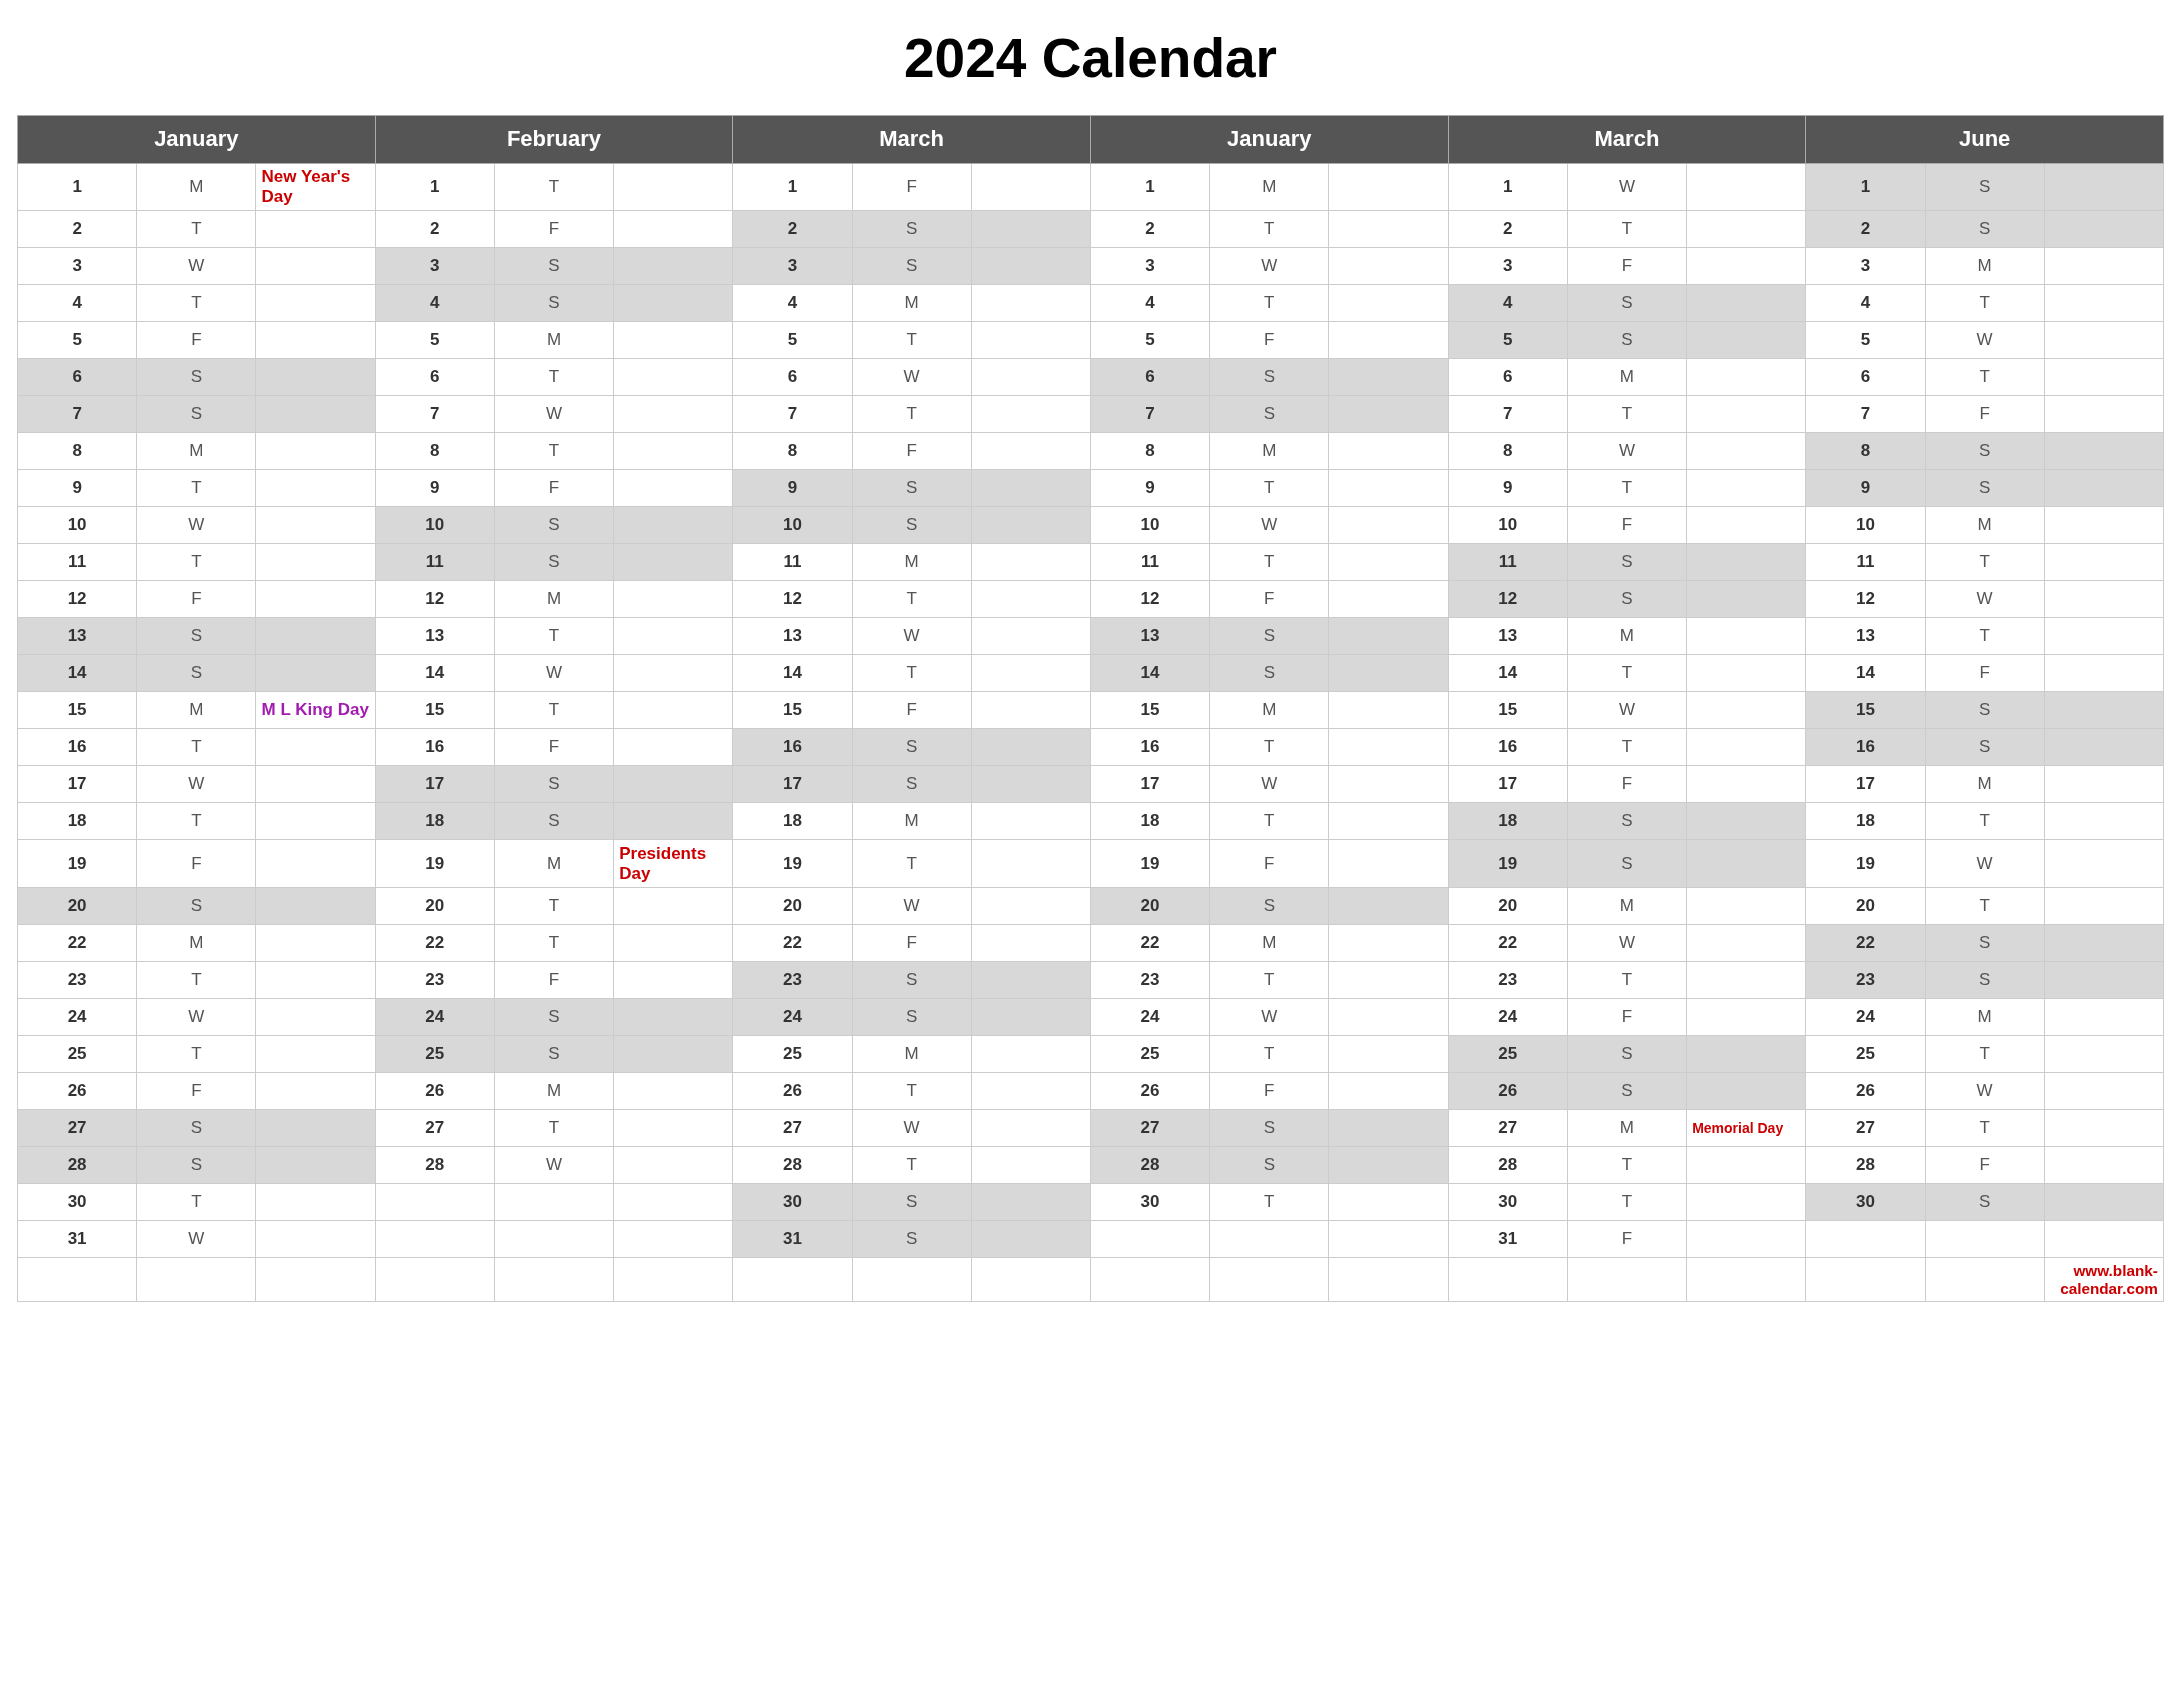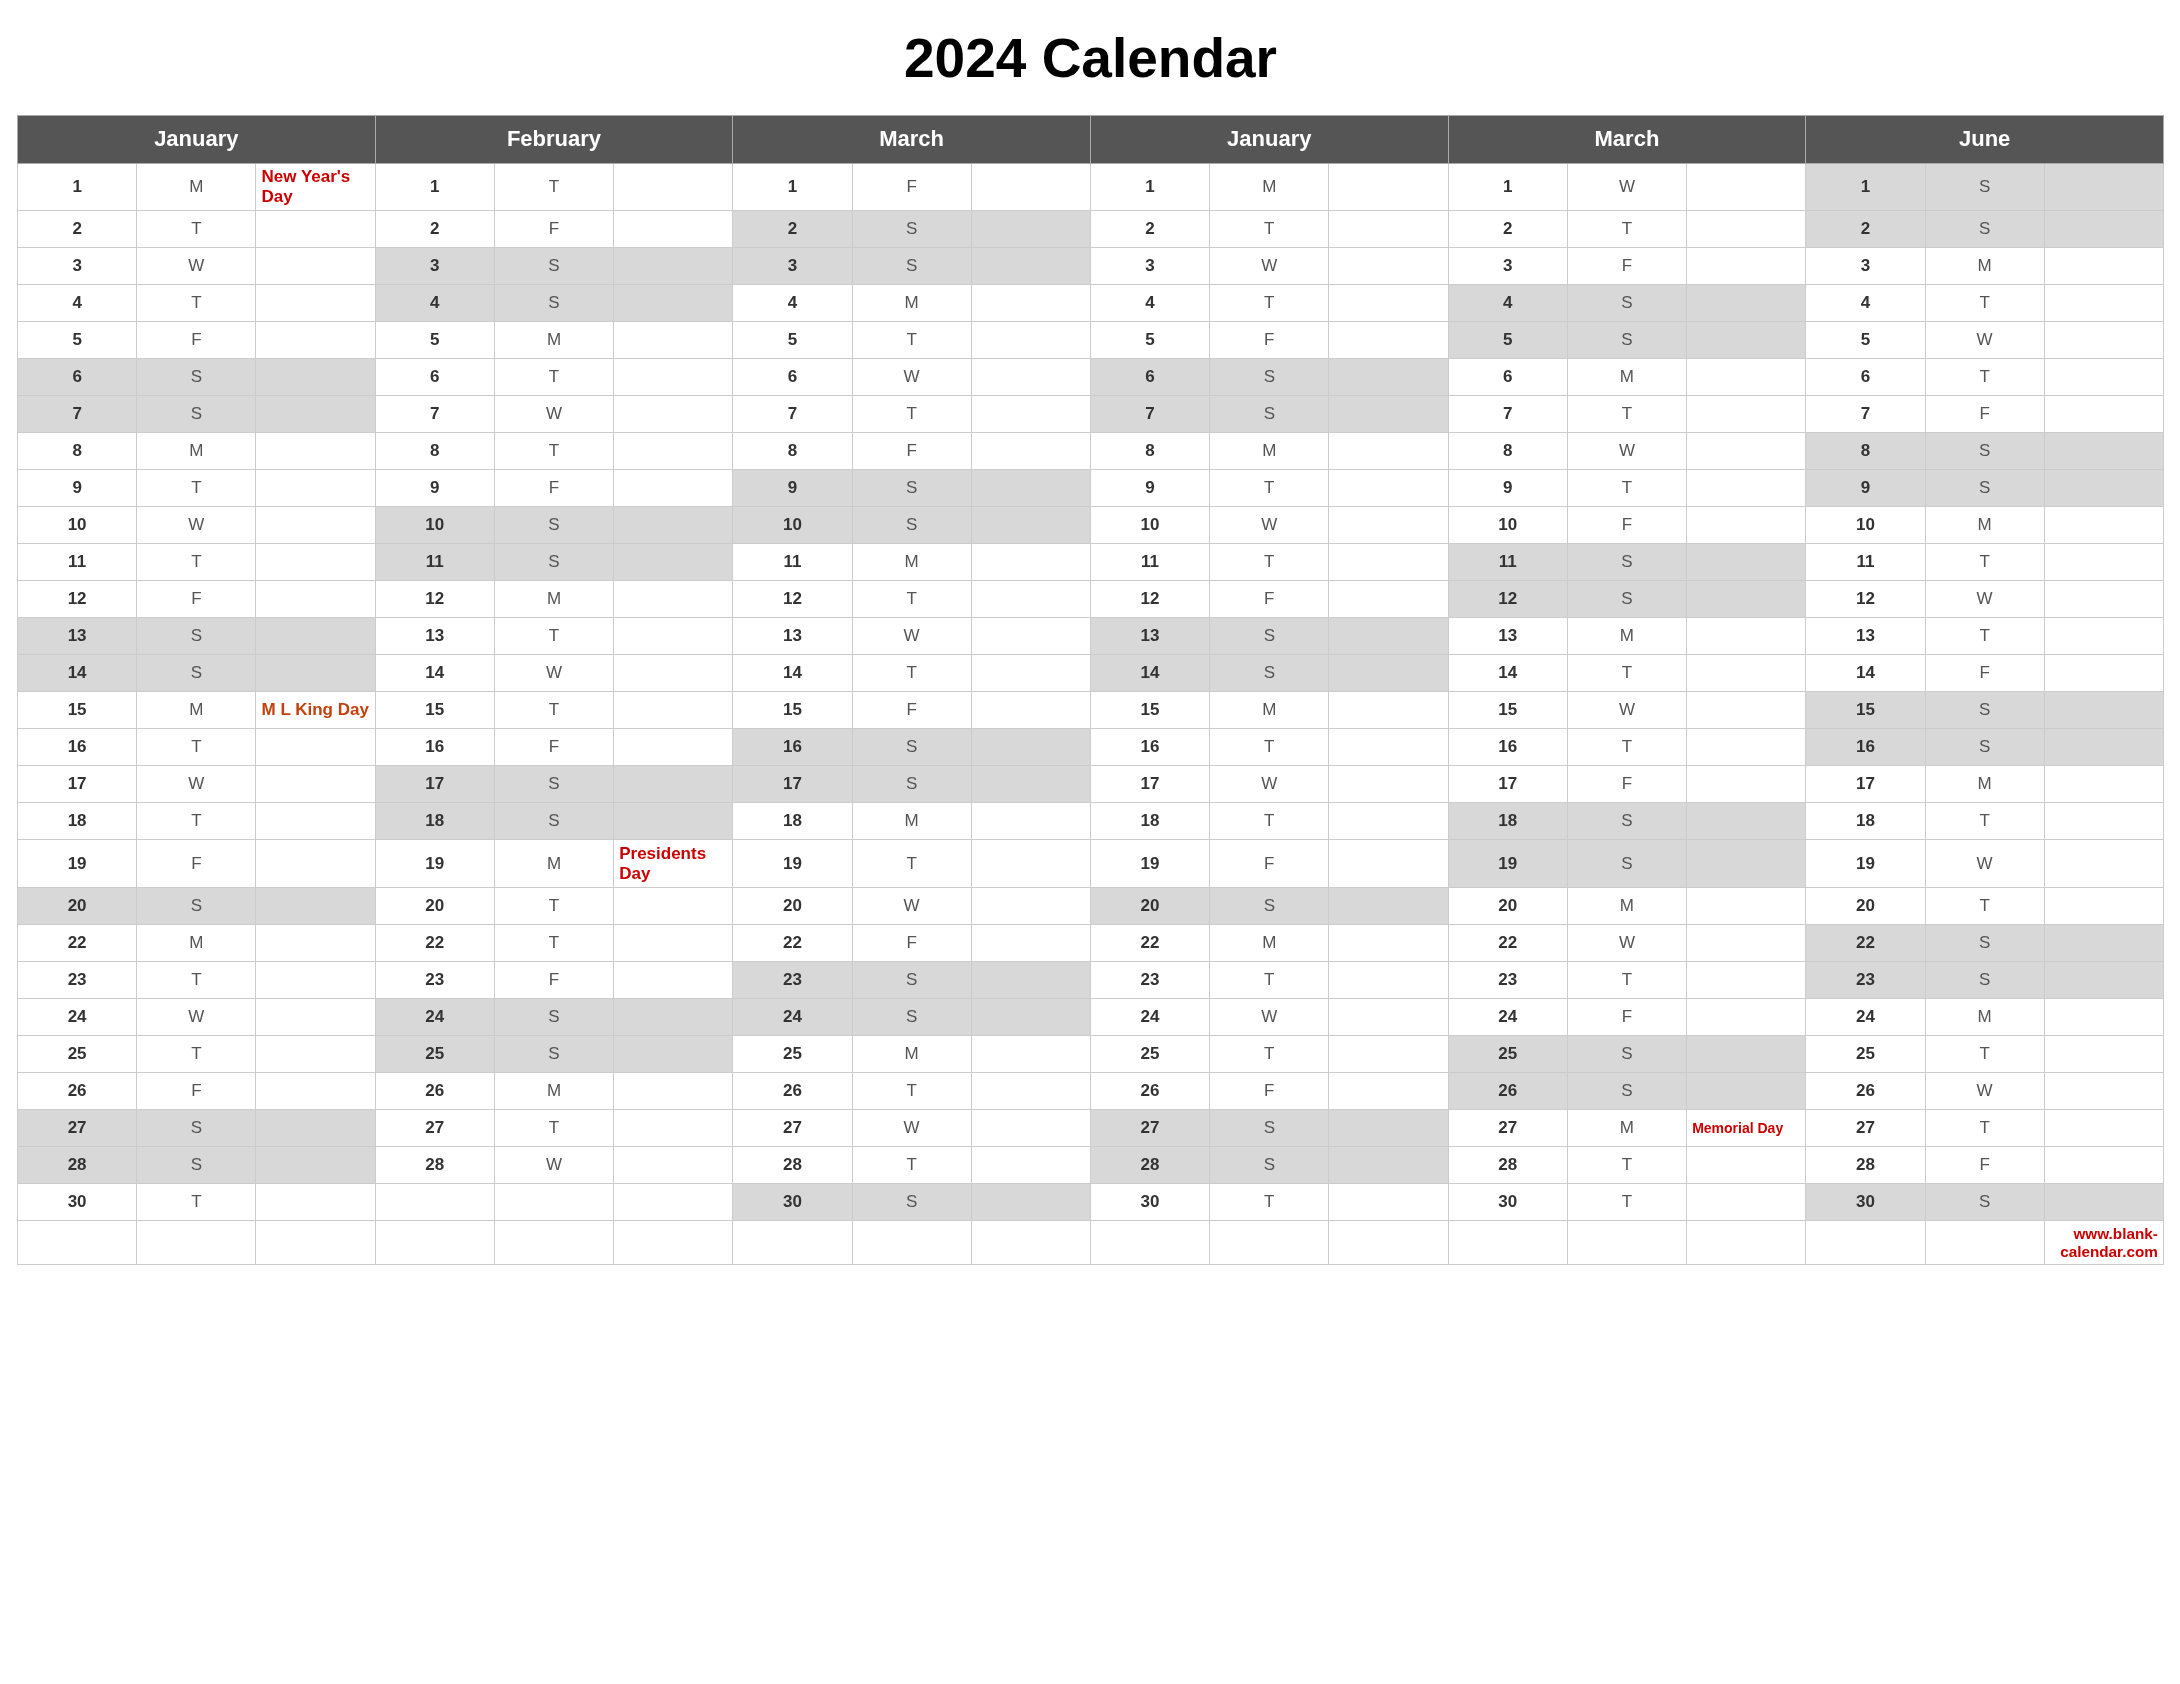--- a/index.html
+++ b/index.html
@@ -333,21 +333,21 @@
           <td style="text-align: center; font-weight: bold; font-size: 17px; width: 34px; color: rgb(51, 51, 51);">14</td>
           <td style="text-align: center; font-size: 17px; color: rgb(85, 85, 85); width: 29px;">T</td>
           <td style="font-size: 17px;"></td>
           <td style="text-align: center; font-weight: bold; font-size: 17px; width: 34px; color: rgb(51, 51, 51);">14</td>
           <td style="text-align: center; font-size: 17px; color: rgb(85, 85, 85); width: 29px;">F</td>
           <td style="font-size: 17px;"></td>
         </tr>
         <tr>
           <td style="text-align: center; font-weight: bold; font-size: 17px; width: 34px; color: rgb(51, 51, 51);">15</td>
           <td style="text-align: center; font-size: 17px; color: rgb(85, 85, 85); width: 29px;">M</td>
-          <td style="font-size: 17px;"><span style="color: #c2410c; font-weight: bold; margin-top: 40px;">M L King Day</span></td>
+          <td style="font-size: 17px;"><span style="color: #a21caf; font-weight: bold; margin-top: 40px;">M L King Day</span></td>
           <td style="text-align: center; font-weight: bold; font-size: 17px; width: 34px; color: rgb(51, 51, 51);">15</td>
           <td style="text-align: center; font-size: 17px; color: rgb(85, 85, 85); width: 29px;">T</td>
           <td style="font-size: 17px;"></td>
           <td style="text-align: center; font-weight: bold; font-size: 17px; width: 34px; color: rgb(51, 51, 51);">15</td>
           <td style="text-align: center; font-size: 17px; color: rgb(85, 85, 85); width: 29px;">F</td>
           <td style="font-size: 17px;"></td>
           <td style="text-align: center; font-weight: bold; font-size: 17px; width: 34px; color: rgb(51, 51, 51);">15</td>
           <td style="text-align: center; font-size: 17px; color: rgb(85, 85, 85); width: 29px;">M</td>
           <td style="font-size: 17px;"></td>
           <td style="text-align: center; font-weight: bold; font-size: 17px; width: 34px; color: rgb(51, 51, 51);">15</td>
@@ -609,20 +609,40 @@
           <td style="font-size: 17px; background: rgb(216, 216, 216);"></td>
           <td style="text-align: center; font-weight: bold; font-size: 17px; width: 34px; color: rgb(51, 51, 51);">30</td>
           <td style="text-align: center; font-size: 17px; color: rgb(85, 85, 85); width: 29px;">T</td>
           <td style="font-size: 17px;"></td>
           <td style="text-align: center; font-weight: bold; font-size: 17px; width: 34px; color: rgb(51, 51, 51);">30</td>
           <td style="text-align: center; font-size: 17px; color: rgb(85, 85, 85); width: 29px;">T</td>
           <td style="font-size: 17px;"></td>
           <td style="text-align: center; font-weight: bold; font-size: 17px; width: 34px; color: rgb(51, 51, 51); background: rgb(216, 216, 216);">30</td>
           <td style="text-align: center; font-size: 17px; color: rgb(85, 85, 85); width: 29px; background: rgb(216, 216, 216);">S</td>
           <td style="font-size: 17px; background: rgb(216, 216, 216);"></td>
+        </tr>
+        <tr>
+          <td style="text-align: center; font-weight: bold; font-size: 17px; width: 34px; color: rgb(51, 51, 51);">31</td>
+          <td style="text-align: center; font-size: 17px; color: rgb(85, 85, 85); width: 29px;">W</td>
+          <td style="font-size: 17px;"></td>
+          <td style="text-align: center; font-weight: bold; font-size: 17px; width: 34px; color: rgb(51, 51, 51); background: rgb(255, 255, 255);"></td>
+          <td style="text-align: center; font-size: 17px; color: rgb(85, 85, 85); width: 29px; background: rgb(255, 255, 255);"></td>
+          <td style="font-size: 17px; background: rgb(255, 255, 255);"></td>
+          <td style="text-align: center; font-weight: bold; font-size: 17px; width: 34px; color: rgb(51, 51, 51); background: rgb(216, 216, 216);">31</td>
+          <td style="text-align: center; font-size: 17px; color: rgb(85, 85, 85); width: 29px; background: rgb(216, 216, 216);">S</td>
+          <td style="font-size: 17px; background: rgb(216, 216, 216);"></td>
+          <td style="text-align: center; font-weight: bold; font-size: 17px; width: 34px; color: rgb(51, 51, 51); background: rgb(255, 255, 255);"></td>
+          <td style="text-align: center; font-size: 17px; color: rgb(85, 85, 85); width: 29px; background: rgb(255, 255, 255);"></td>
+          <td style="font-size: 17px; background: rgb(255, 255, 255);"></td>
+          <td style="text-align: center; font-weight: bold; font-size: 17px; width: 34px; color: rgb(51, 51, 51);">31</td>
+          <td style="text-align: center; font-size: 17px; color: rgb(85, 85, 85); width: 29px;">F</td>
+          <td style="font-size: 17px;"></td>
+          <td style="text-align: center; font-weight: bold; font-size: 17px; width: 34px; color: rgb(51, 51, 51); background: rgb(255, 255, 255);"></td>
+          <td style="text-align: center; font-size: 17px; color: rgb(85, 85, 85); width: 29px; background: rgb(255, 255, 255);"></td>
+          <td style="font-size: 17px; background: rgb(255, 255, 255);"></td>
         </tr>
         <tr>
           <td></td>
           <td></td>
           <td></td>
           <td></td>
           <td></td>
           <td></td>
           <td></td>
           <td></td>

